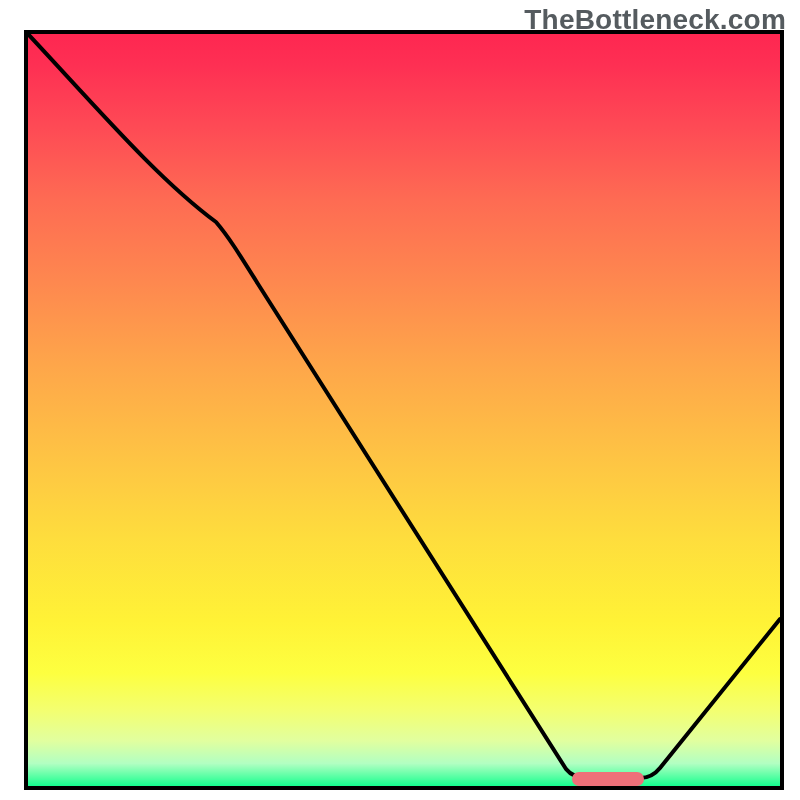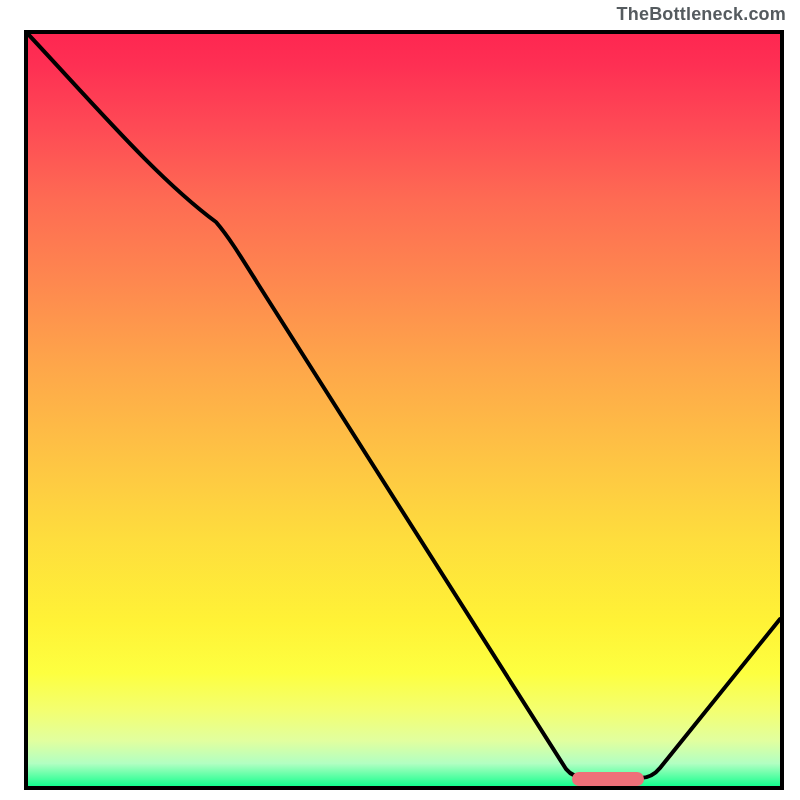--- a/index.html
+++ b/index.html
@@ -13,21 +13,21 @@
   }
   .wrap {
     position: relative;
     width: 800px;
     height: 800px;
   }
   .watermark {
     position: absolute;
     top: 4px;
     right: 14px;
-    font-size: 18px;
+    font-size: 28px;
     font-weight: 600;
     color: #555b5f;
     letter-spacing: 0.2px;
   }
   .plot-outer {
     position: absolute;
     left: 24px;
     top: 30px;
     width: 752px;
     height: 752px;

